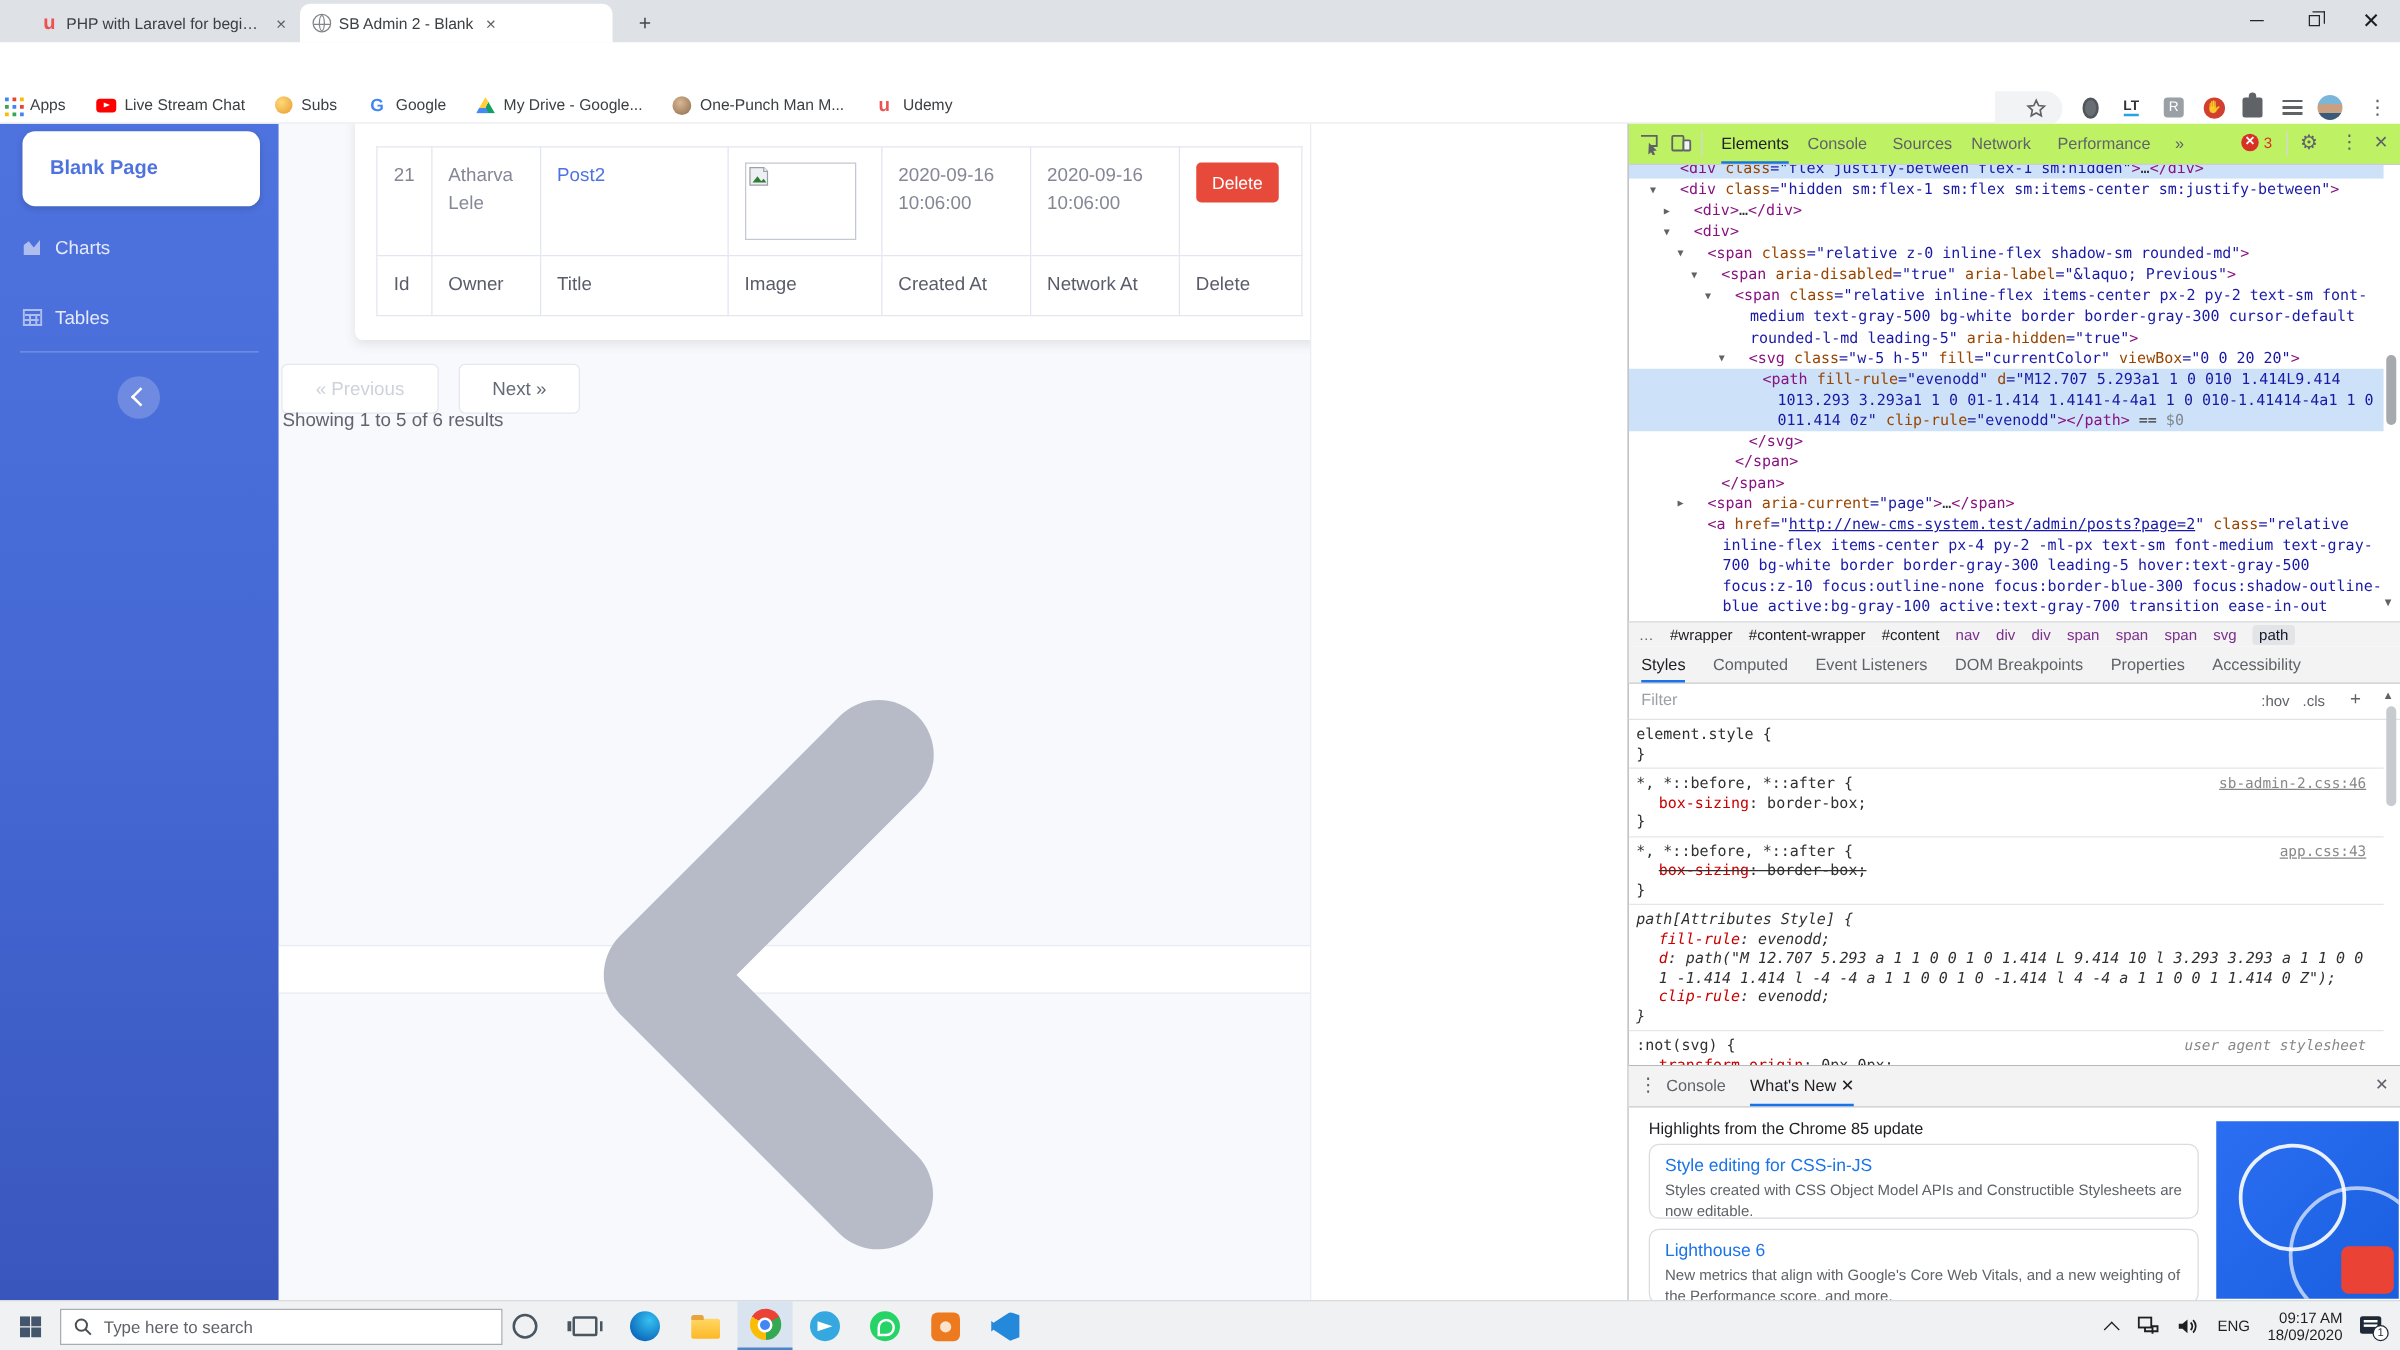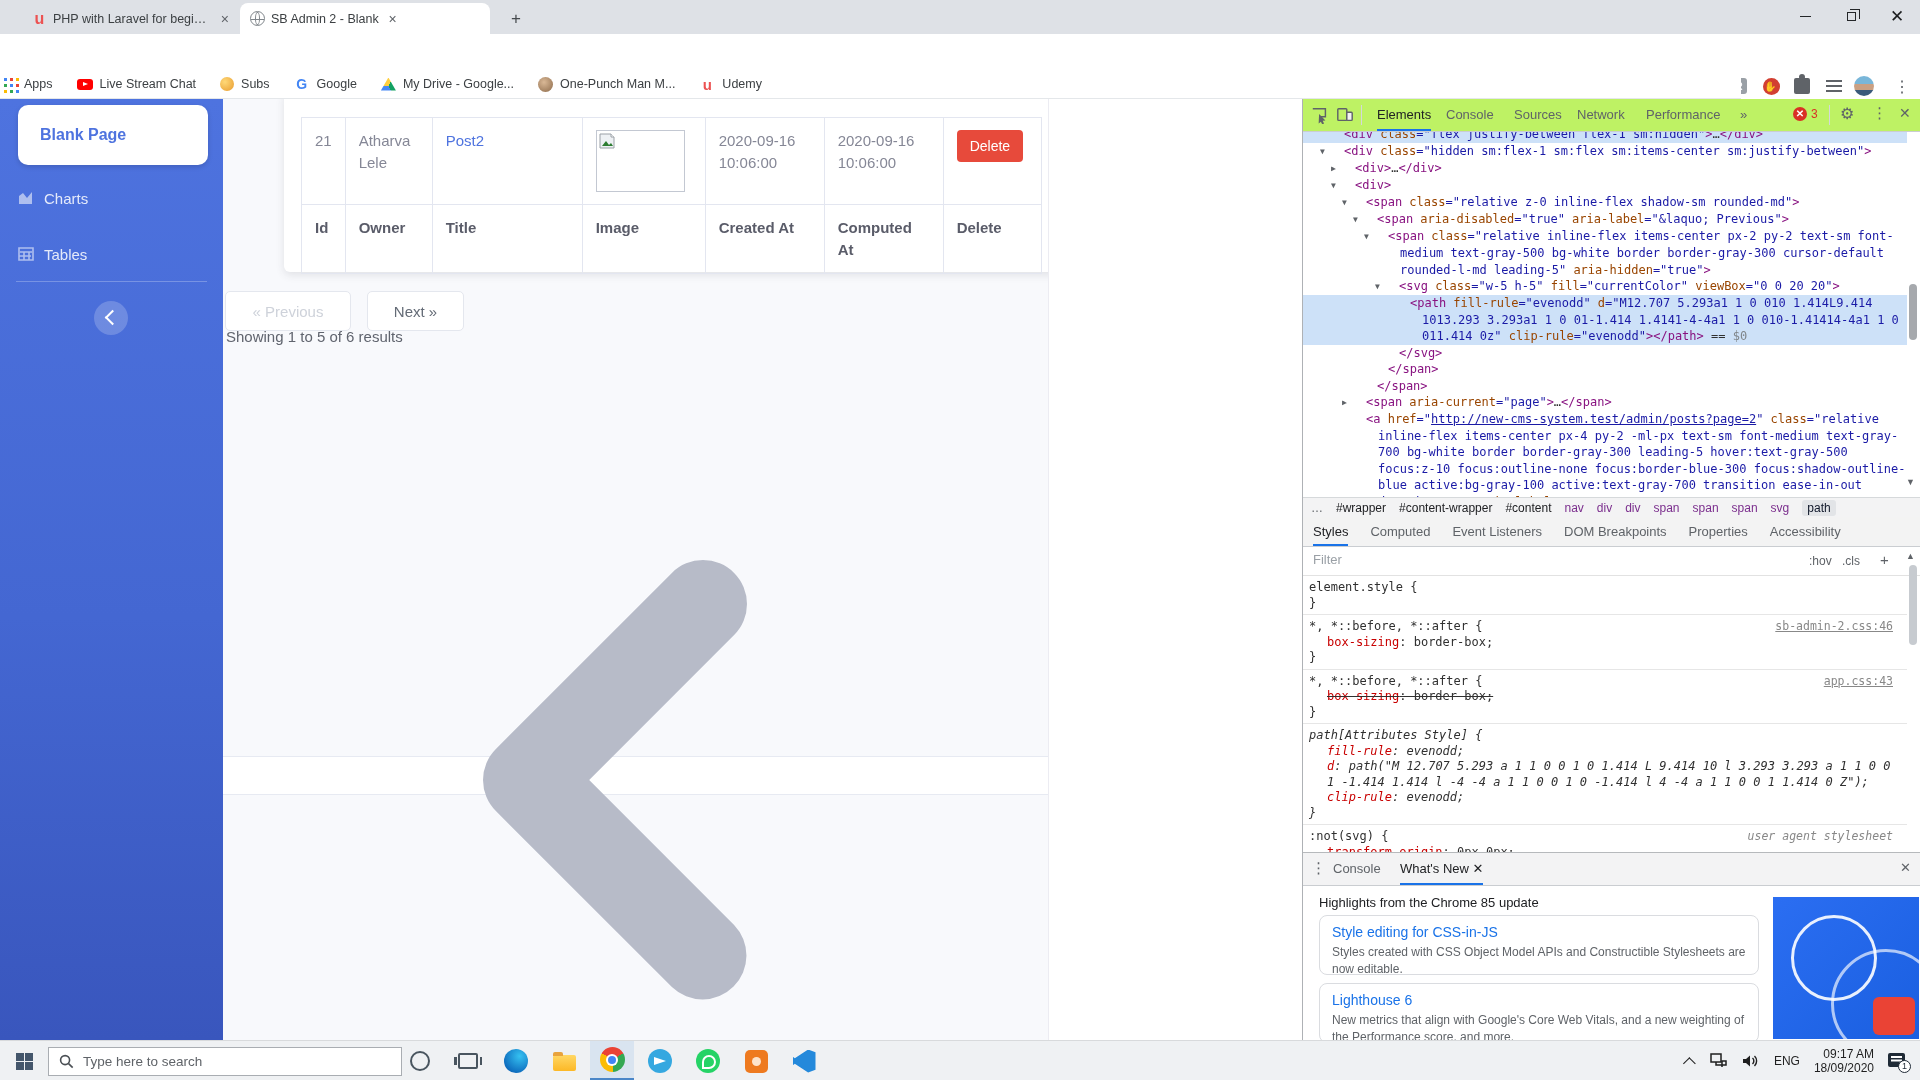--- a/index.html
+++ b/index.html
@@ -34,21 +34,21 @@
   #omnibox .url { font-size:14px; color:#202124; flex:1; }
   .extic { position:absolute; top:42px; width:20px; height:20px; display:flex; align-items:center; justify-content:center; font-size:11px; color:#5f6368; }
   .e-oval { width:13px; height:17px; border-radius:50%; background:#696e74; border:2px solid #51565c; }
   .e-lt { font-weight:bold; font-size:11px; color:#30343a; border-bottom:2px solid #2aa2e0; }
   .e-r { width:16px; height:16px; background:#9aa0a6; color:#fff; border-radius:3px; text-align:center; line-height:16px; font-size:11px; }
   .e-hand { width:17px; height:17px; background:#d23f31; border-radius:50%; color:#fff; text-align:center; line-height:17px; font-size:10px; font-weight:bold; }
   .e-puz { width:16px; height:16px; background:#5f6368; border-radius:2px; position:relative; }
   .e-puz:before { content:""; position:absolute; top:-4px; left:5px; width:6px; height:6px; background:#5f6368; border-radius:50%; }
   .e-list { width:16px; height:12px; background:repeating-linear-gradient(#5f6368 0 2px, transparent 2px 5px); }
   .e-avatar { width:20px; height:20px; border-radius:50%; background:linear-gradient(180deg,#79b6d9 0 38%, #caa083 38% 72%, #3a5a7a 72%); }
-  #bookmarks { left:0; top:70px; width:1741px; height:29px; background:#fff; border-bottom:1px solid #e4e7ea; display:flex; align-items:center; padding-left:14px; gap:24px; }
+  #bookmarks { left:0; top:70px; width:1596px; height:29px; background:#fff; border-bottom:1px solid #e4e7ea; display:flex; align-items:center; padding-left:14px; gap:24px; }
   .bm { display:flex; align-items:center; gap:7px; font-size:12.5px; color:#3c4043; white-space:nowrap; }
   .bmi { width:16px; height:16px; display:flex; align-items:center; justify-content:center; }
   .ic-apps { width:3px; height:3px; margin:-10px 10px 0 -10px; background:#4285f4; box-shadow:6px 0 #ea4335,12px 0 #fbbc05,0 6px #34a853,6px 6px #4285f4,12px 6px #ea4335,0 12px #fbbc05,6px 12px #34a853,12px 12px #4285f4; }
   .ic-youtube { width:16px; height:11px; background:#f00; border-radius:3px; position:relative; }
   .ic-youtube:before { content:""; position:absolute; left:6px; top:3px; border-left:5px solid #fff; border-top:2.5px solid transparent; border-bottom:2.5px solid transparent; }
   .ic-subs { width:14px; height:14px; border-radius:50%; background:radial-gradient(circle at 35% 35%, #ffd978, #e89b2e); }
   .ic-google:before { content:"G"; font-weight:bold; font-size:14px; color:#4285f4; }
   .ic-drive { width:15px; height:13px; clip-path:polygon(50% 0,100% 100%,0 100%); background:conic-gradient(from 150deg at 50% 62%, #4688f4 0 33%, #ffcf3e 33% 66%, #13a161 66% 100%); }
   .ic-avatar1 { width:15px; height:15px; border-radius:50%; background:radial-gradient(circle at 40% 35%, #d9b896, #8c6a4a); }
   .ic-udemy:before { content:"u"; font-weight:bold; font-size:15px; color:#ec5252; }
@@ -64,21 +64,21 @@
   #collapse:before { content:""; position:absolute; left:13px; top:11px; width:9px; height:9px; border-left:2.5px solid #fff; border-bottom:2.5px solid #fff; transform:rotate(45deg); }
 
   #content { position:absolute; left:223px; top:0; width:826px; height:941px; background:#f8f9fc; border-right:1px solid #ececf2; overflow:hidden; }
   #band { position:absolute; left:0; top:657px; width:826px; height:39px; background:#fff; border-top:1px solid #e7eaf2; border-bottom:1px solid #e7eaf2; }
   #bigchev { position:absolute; left:-48px; top:241px; width:880px; height:880px; }
   #card { position:absolute; left:29px; top:-8px; width:774px; height:181px; background:#fff; border-radius:6px; box-shadow:0 3px 9px rgba(58,59,69,.12);margin-left:32px; }
   #ptable { position:absolute; left:17px; top:26px; border-collapse:collapse; table-layout:fixed; font-size:15px; color:#858796; }
   #ptable td { border:1px solid #e3e6f0; padding:12px 13px; vertical-align:top; line-height:1.45; }
   #ptable .c0{width:43px;} #ptable .c1{width:87px;} #ptable .c2{width:150px;} #ptable .c3{width:123px;} #ptable .c4{width:119px;} #ptable .c5{width:119px;} #ptable .c6{width:98px;}
   #ptable tr.data { height:85px; }
-  #ptable tr.foot td { font-weight:bold; color:#5a5c69; height:48px; }
+  #ptable tr.foot td { font-weight:normal; color:#5a5c69; height:48px; }
   .postlink { color:#4e73df; text-decoration:none; cursor:pointer; }
   #imgbox { width:89px; height:62px; border:1px solid #c3c8d2; background:#fff; position:relative; }
   #delbtn { display:inline-block; background:#e74a3b; color:#fff; font-size:14px; padding:8px 13px; border-radius:4px; border:none; cursor:pointer; }
   .pgbtn { position:absolute; top:192px; height:40px; background:#fff; border:1px solid #e4e7ee; border-radius:5px; display:flex; align-items:center; justify-content:center; font-size:15px; }
   #prevbtn { left:2px; width:126px; color:#ced2da; }
   #nextbtn { left:144px; width:97px; color:#646b76; cursor:pointer; }
   #showing { position:absolute; left:3px; top:229px; font-size:15px; color:#60646e; }
 
   
   #devtools { left:1302px; top:99px; width:618px; height:941px; background:#fff; border-left:1px solid #aeb1b5; font-family:"Liberation Sans",sans-serif; }
@@ -326,21 +326,21 @@
             <td>2020-09-16 10:06:00</td>
             <td>2020-09-16 10:06:00</td>
             <td><button id="delbtn">Delete</button></td>
           </tr>
           <tr class="foot" id="tfootrow">
                 <td>Id</td>
                 <td>Owner</td>
                 <td>Title</td>
                 <td>Image</td>
                 <td>Created At</td>
-                <td>Computed At</td>
+                <td>Network At</td>
                 <td>Delete</td>
               </tr>
         </tbody>
           </table>
       </div>
 
       <div class="pgbtn" id="prevbtn">« Previous</div>
       <div class="pgbtn" id="nextbtn">Next »</div>
       <div id="showing">Showing 1 to 5 of 6 results</div>
     </div>

